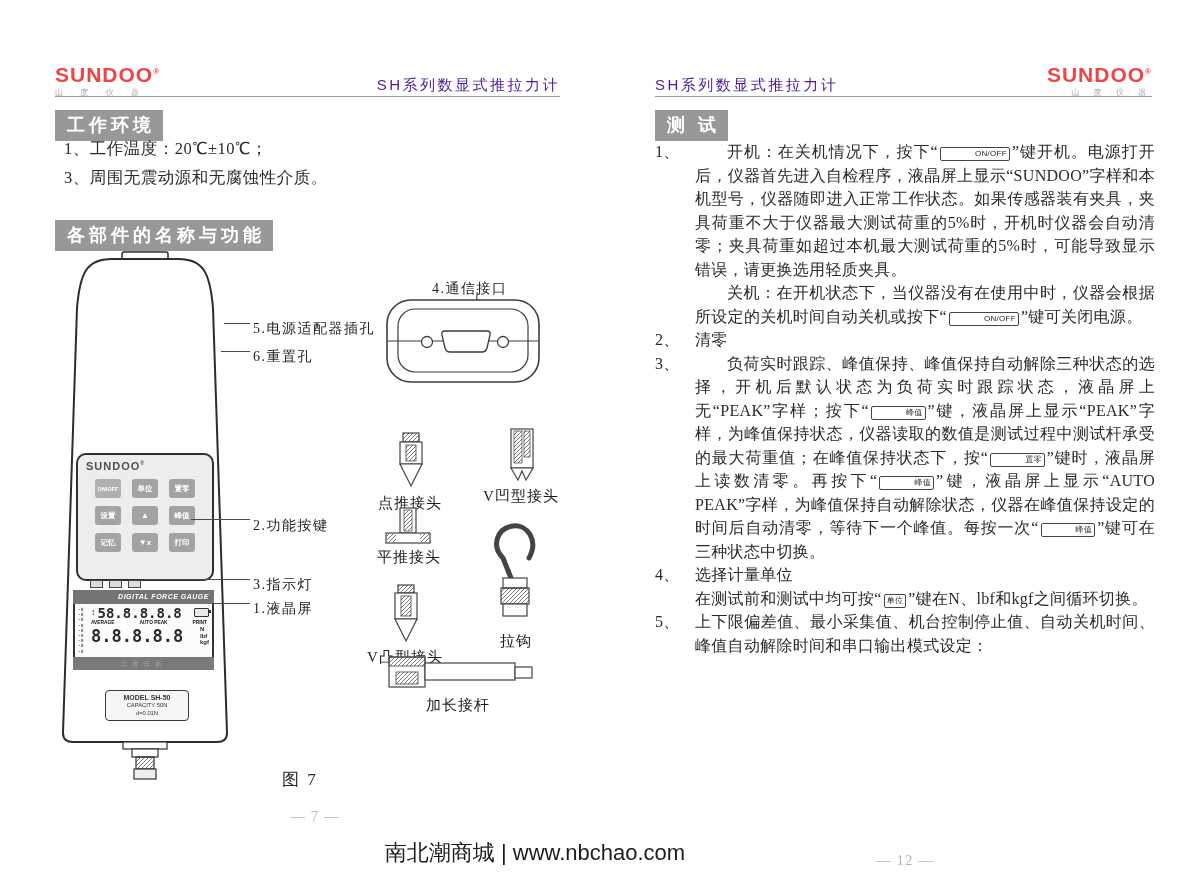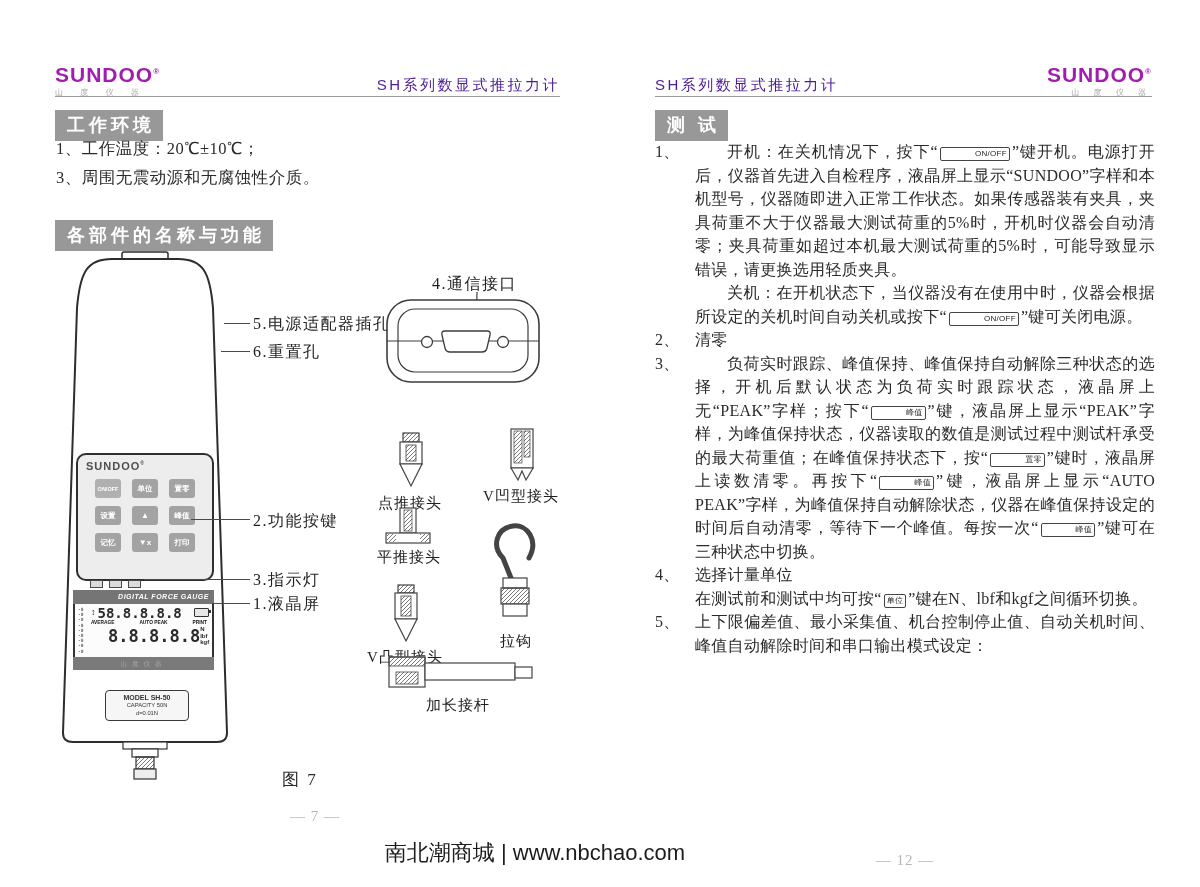--- a/index.html
+++ b/index.html
@@ -1,36 +1,36 @@
 <!DOCTYPE html>
 <html><head>
 <meta charset="utf-8">
 <style>
   html,body{margin:0;padding:0;}
   body{width:1200px;height:887px;background:#fff;position:relative;overflow:hidden;
        font-family:"Liberation Serif",serif;color:#2a2a2a;}
   .abs{position:absolute;}
   
   .brand-name{font-family:"Liberation Sans",sans-serif;font-weight:bold;font-size:21px;
-              color:#a21caf;letter-spacing:1px;line-height:20px;}
+              color:#ef4444;letter-spacing:1px;line-height:20px;}
   .brand-name sup{font-size:8px;}
   .brand-sub{font-family:"Liberation Sans",sans-serif;font-size:8px;color:#a9a9a9;
              letter-spacing:7.5px;margin-top:2px;white-space:nowrap;}
   .h-title{font-family:"Liberation Sans",sans-serif;font-size:15px;color:#4c1d95;
            letter-spacing:2.5px;white-space:nowrap;}
   .h-rule{height:1px;background:#9b9b9b;}
   .right-align{text-align:right;}
   
   .sec-box{display:inline-block;background:#989898;color:#fff;
            font-family:"Liberation Sans",sans-serif;font-weight:bold;font-size:18px;
            letter-spacing:4px;padding:3px 8px 4px 12px;white-space:nowrap;}
   
   .env-line{font-size:16.5px;line-height:29px;letter-spacing:0.5px;white-space:nowrap;}
   
-  .callout{font-size:16px;letter-spacing:1.5px;white-space:nowrap;color:#1f1f1f;}
+  .callout{font-size:14px;letter-spacing:1.5px;white-space:nowrap;color:#1f1f1f;margin-top:6px;}
   .leader{height:1px;background:#4a4a4a;}
   
   #device{left:56px;top:250px;width:178px;height:540px;}
   #device svg.outline{position:absolute;left:0;top:0;}
   .kpanel{position:absolute;left:20px;top:203px;width:134px;height:124px;
           border:2px solid #2f2f2f;border-radius:10px;background:#ededed;}
   .kpanel-brand{font-family:"Liberation Sans",sans-serif;font-weight:bold;font-size:11px;
                 color:#4f4f4f;letter-spacing:1px;margin:5px 0 0 8px;}
   .kpanel-brand sup{font-size:5px;}
   .kgrid{display:grid;grid-template-columns:repeat(3,26px);column-gap:11px;row-gap:8px;
@@ -50,21 +50,21 @@
               position:relative;padding:3px 3px 2px 16px;box-sizing:border-box;}
   .lcd-scale{position:absolute;left:3px;top:3px;font-family:"DejaVu Sans Mono",monospace;
              font-size:4.5px;line-height:5.2px;color:#222;white-space:pre-line;}
   .lcd-top{display:flex;align-items:center;gap:2px;height:11px;}
   .lcd-arrow{font-size:9px;font-weight:bold;line-height:9px;}
   .lcd-reading{font-family:"DejaVu Sans Mono",monospace;font-weight:bold;font-size:14px;flex:1;}
   .batt{position:relative;width:13px;height:7px;border:1px solid #333;border-radius:1px;background:#e8e8e8;}
   .batt::after{content:'';position:absolute;right:-3px;top:1px;width:2px;height:3px;background:#333;}
   .lcd-status{display:flex;justify-content:space-between;font-family:"Liberation Sans",sans-serif;
               font-weight:bold;font-size:4.8px;margin-top:2px;padding-right:2px;color:#111;}
-  .lcd-main{display:flex;align-items:center;margin-top:1px;margin-left:17px;}
+  .lcd-main{display:flex;align-items:center;margin-top:1px;}
   .lcd-big{font-family:"DejaVu Sans Mono",monospace;font-weight:bold;font-size:17px;flex:1;letter-spacing:0px;}
   .lcd-units div{font-family:"Liberation Sans",sans-serif;font-weight:bold;font-size:6px;line-height:6.5px;}
   .lcd-foot{height:13px;background:#7a7a7a;color:#a6a6a6;font-family:"Liberation Sans",sans-serif;
             font-size:6.5px;letter-spacing:5px;text-align:center;padding-top:3px;box-sizing:border-box;}
   .plate{position:absolute;left:49px;top:440px;width:78px;border:1.5px solid #3a3a3a;border-radius:4px;
          background:#f6f6f6;text-align:center;padding:3px 2px;font-family:"Liberation Sans",sans-serif;color:#333;}
   .plate .l1{font-weight:bold;font-size:7px;line-height:8px;}
   .plate .l2{font-size:5.8px;line-height:7.5px;}
   
   .acc-cap{font-size:15px;letter-spacing:1px;text-align:center;white-space:nowrap;color:#1f1f1f;}
@@ -97,21 +97,21 @@
 </svg>
 
 <div class="abs" style="left:55px;top:62px;">
   <div class="brand-name"><span>SUNDOO</span><sup>®</sup></div>
   <div class="brand-sub">山 度 仪 器</div>
 </div>
 <div class="abs h-title right-align" style="left:260px;top:76px;width:300px;">SH系列数显式推拉力计</div>
 <div class="abs h-rule" style="left:55px;top:96px;width:505px;"></div>
 
 <div class="abs sec-box" style="left:55px;top:110px;">工作环境</div>
-<div class="abs" style="left:56px;top:134px;">
+<div class="abs" style="left:64px;top:134px;">
   <div class="env-line">1、工作温度：20℃±10℃；</div>
   <div class="env-line">3、周围无震动源和无腐蚀性介质。</div>
 </div>
 <div class="abs sec-box" style="left:55px;top:220px;">各部件的名称与功能</div>
 
 <div id="device" class="abs">
   <svg class="outline" width="178" height="540" viewBox="0 0 178 540">
     <rect x="66" y="2" width="46" height="8" rx="2" fill="#fff" stroke="#2d2d2d" stroke-width="1.5"></rect>
     <path d="M7,483 C7,489 10,492 17,492 L161,492 C168,492 171,489 171,483 L157,58 C154,22 147,9 122,9 L56,9 C31,9 24,22 21,58 Z" fill="#ffffff" stroke="#2d2d2d" stroke-width="2"></path>
     <g stroke="#333" stroke-width="1.2">

